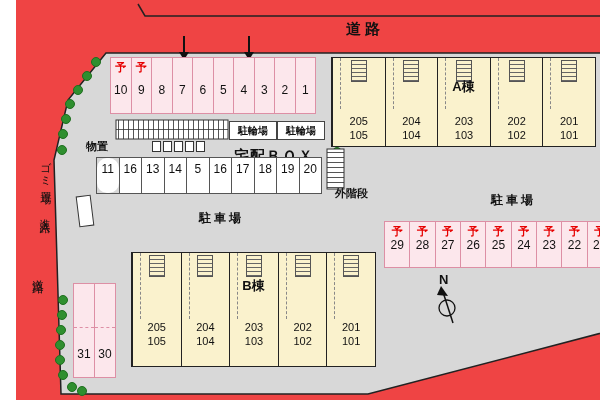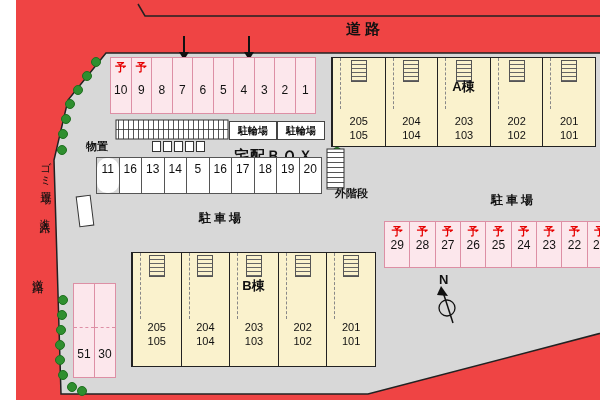--- a/index.html
+++ b/index.html
@@ -259,21 +259,21 @@
       </div>
     <div class="stall pink">
         <span class="res">予</span>
         <span class="num">21</span>
       </div>
   </div>
 
   <div class="row bottom-row">
     <div class="stall pink">
         <div class="tdash"></div>
-        <span class="num">51</span>
+        <span class="num">31</span>
       </div>
     <div class="stall pink">
         <div class="tdash"></div>
         <span class="num">30</span>
       </div>
   </div>
 
   <div class="building building-a">
     <span class="bname">A棟</span>
     <div class="unit">

